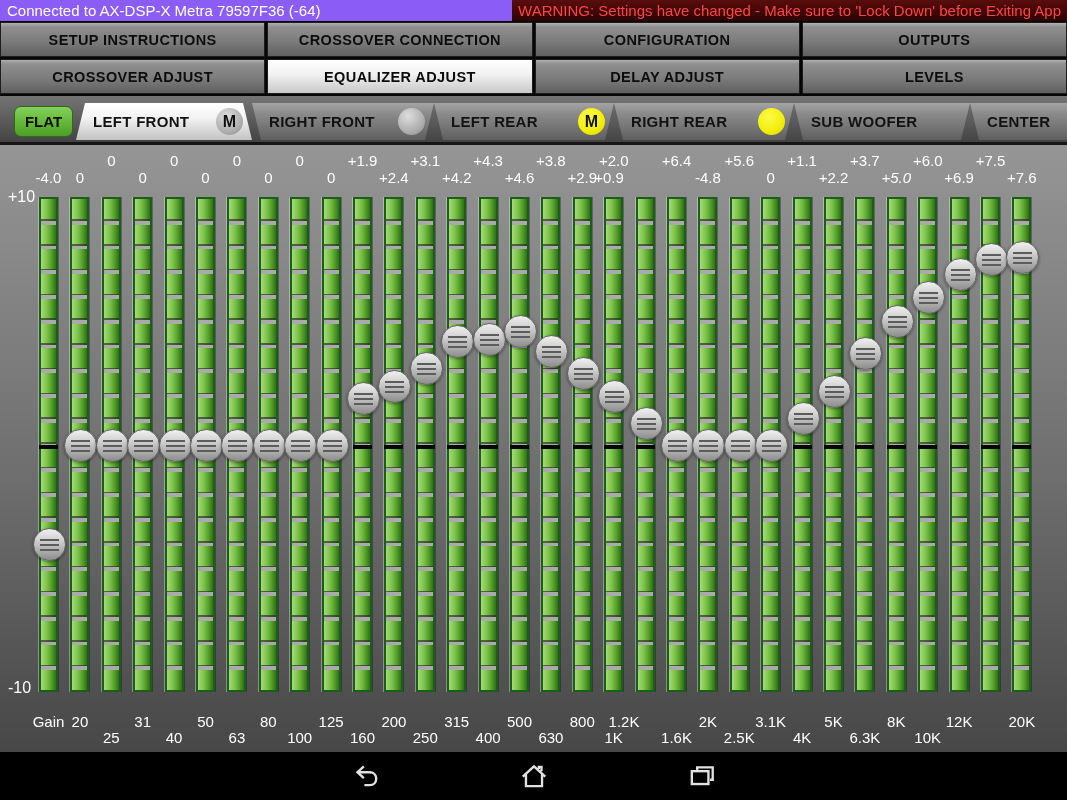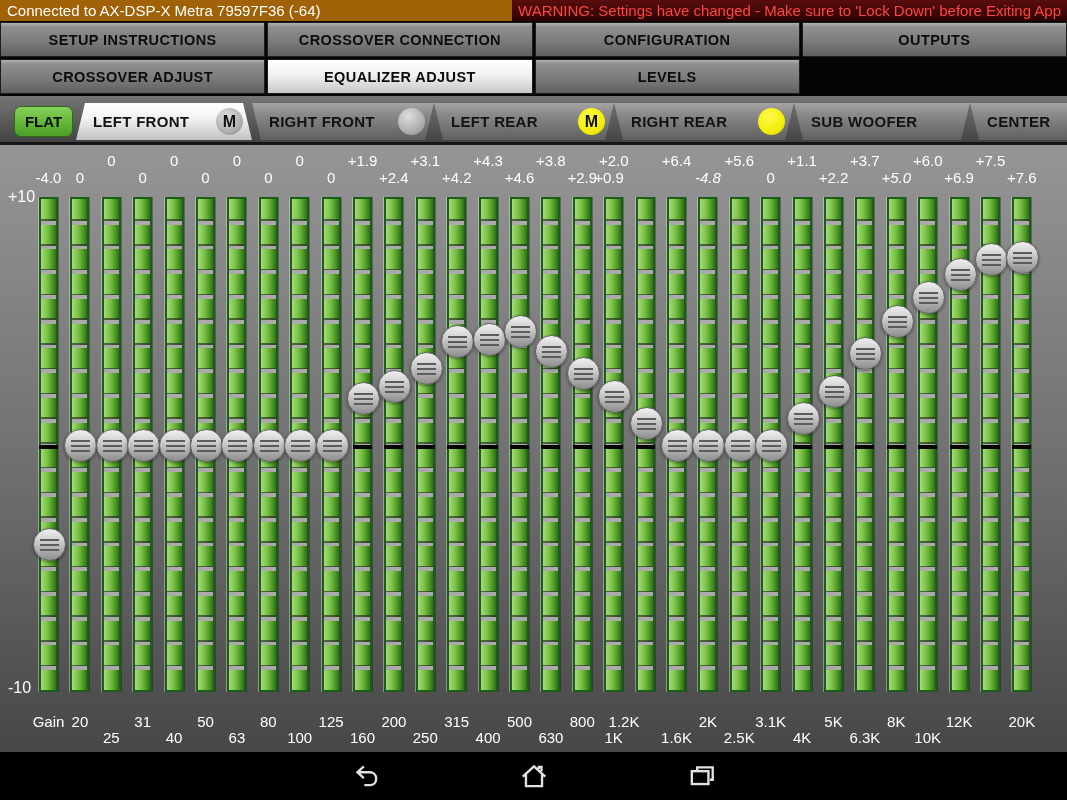--- a/index.html
+++ b/index.html
@@ -1,20 +1,20 @@
 <!DOCTYPE html>
 <html><head>
 <meta charset="utf-8">
 <style>
   html,body{margin:0;padding:0;background:#000;}
   body{width:1067px;height:800px;position:relative;overflow:hidden;
        font-family:"Liberation Sans",sans-serif;-webkit-font-smoothing:antialiased;}
 
   
-  #status-bar{position:absolute;left:0;top:0;width:1067px;height:21px;background:#a16207;
+  #status-bar{position:absolute;left:0;top:0;width:1067px;height:21px;background:#8b5cf6;
     display:flex;justify-content:space-between;align-items:center;z-index:30;}
   #conn-text{color:#fff;font-size:15px;padding-left:7px;white-space:nowrap;}
   #warn-text{color:#ff4545;font-size:15px;padding:0 6px;height:21px;line-height:21px;
     background:linear-gradient(180deg,#5a0d0d,#2b0303);white-space:nowrap;}
 
   
   #nav-grid{position:absolute;left:0;top:21px;width:1067px;height:75px;background:#050505;
     display:grid;grid-template-columns:repeat(4,1fr);grid-template-rows:1fr 1fr;gap:2px;
     padding:1px 0 2px 0;box-sizing:border-box;}
   .nav-btn{display:flex;align-items:center;justify-content:center;cursor:pointer;
@@ -79,20 +79,21 @@
   <span id="warn-text">WARNING: Settings have changed - Make sure to 'Lock Down' before Exiting App</span>
 </div>
 
 <div id="nav-grid">
     <div class="nav-btn">SETUP INSTRUCTIONS</div>
     <div class="nav-btn">CROSSOVER CONNECTION</div>
     <div class="nav-btn">CONFIGURATION</div>
     <div class="nav-btn">OUTPUTS</div>
     <div class="nav-btn">CROSSOVER ADJUST</div>
     <div class="nav-btn selected">EQUALIZER ADJUST</div>
+    <div class="nav-btn">DELAY ADJUST</div>
     <div class="nav-btn">LEVELS</div>
   </div>
 
 <div id="channel-bar">
   <div id="flat-btn">FLAT</div>
   <div id="ch-tabs">
       <div class="ch-tab selected" style="width: 176px;">
         <span class="ch-label">LEFT FRONT</span>
         <span class="ch-ind ind-silver">M</span>
       </div>
@@ -302,21 +303,21 @@
     <div class="freq-label" style="left: 592px; top: 571px;">1.2K</div>
     <div class="val-label" style="left: 644.5px; top: 10px;">+6.4</div>
     <div class="eq-track" style="left: 667px;">
       <div class="eq-ticks"></div>
       <div class="eq-zero"></div>
     </div>
     <div class="eq-thumb" style="left: 661px; top: 287px;">
       <div class="thumb-ridges"></div>
     </div>
     <div class="freq-label" style="left: 644.5px; top: 587px;">1.6K</div>
-    <div class="val-label" style="left: 675.9px; top: 27px; font-style: italic;">-4.8</div>
+    <div class="val-label" style="left: 675.9px; top: 27px;">-4.8</div>
     <div class="eq-track" style="left: 698.4px;">
       <div class="eq-ticks"></div>
       <div class="eq-zero"></div>
     </div>
     <div class="eq-thumb" style="left: 692.4px; top: 287px;">
       <div class="thumb-ridges"></div>
     </div>
     <div class="freq-label" style="left: 675.9px; top: 571px;">2K</div>
     <div class="val-label" style="left: 707.3px; top: 10px;">+5.6</div>
     <div class="eq-track" style="left: 729.8px;">

